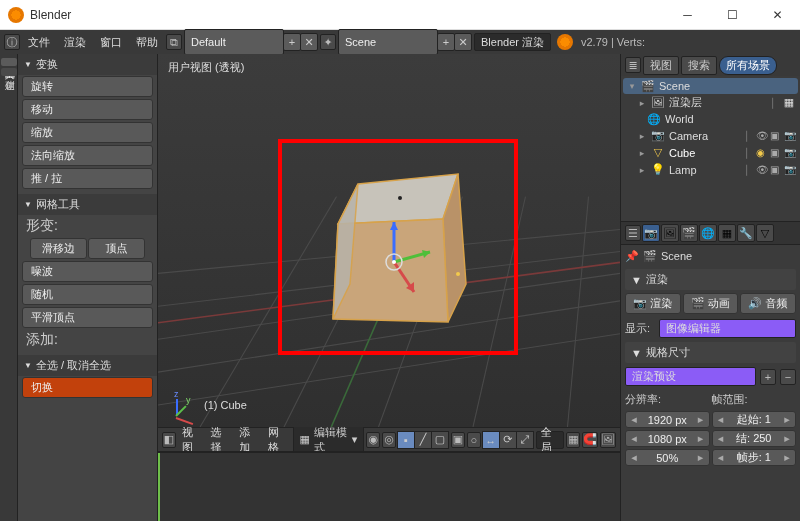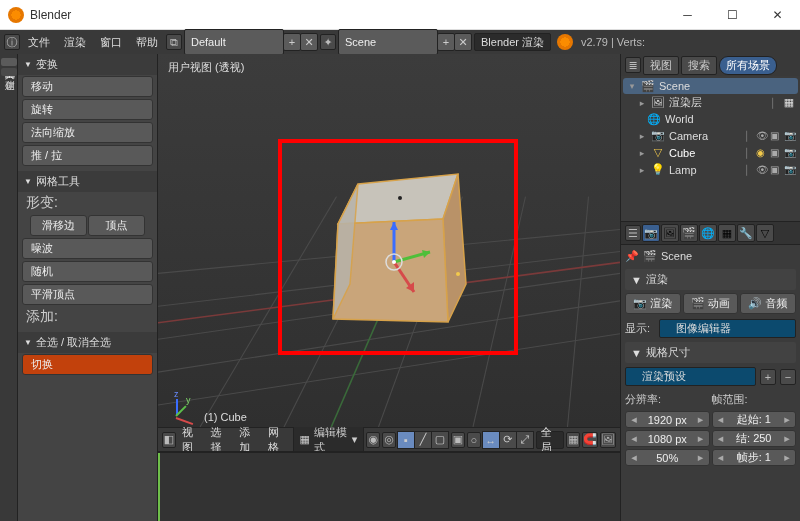--- a/index.html
+++ b/index.html
@@ -32,21 +32,21 @@
 .panel-header { background: #3b3b3b; color: #ddd; padding: 3px 6px; display: flex; align-items: center; gap: 4px; }
 .panel-header .tri { font-size: 8px; }
 .tool-btn { display: block; margin: 1px 4px; padding: 2px 8px; background: #595959; border-radius: 3px; color: #eee; border: 1px solid #333; }
 .tool-row { display: flex; gap: 1px; margin: 1px 12px; }
 .tool-row .tool-btn { flex: 1; margin: 0; text-align: center; }
 .section-label { color: #ccc; padding: 2px 8px; font-size: 14px; }
 
 .viewport-col { flex: 1; display: flex; flex-direction: column; background: #393939; }
 .viewport { flex: 1; position: relative; background: linear-gradient(#3c3c3c, #2f2f2f); overflow: hidden; }
 .vp-label { position: absolute; top: 6px; left: 10px; color: #ddd; }
-.vp-object { position: absolute; bottom: 4px; left: 46px; color: #ddd; }
+.vp-object { position: absolute; bottom: 16px; left: 46px; color: #ddd; }
 .vp-axis { position: absolute; bottom: 6px; left: 8px; width: 30px; height: 30px; }
 .vp-axis .z { position: absolute; bottom: 6px; left: 10px; width: 2px; height: 16px; background: #3a6dff; }
 .vp-axis .zl { position: absolute; top: -2px; left: 8px; color: #6b8dff; font-size: 9px; }
 .vp-axis .x { position: absolute; bottom: 2px; left: 10px; width: 18px; height: 2px; background: #d64a4a; transform: rotate(20deg); transform-origin: left; }
 .vp-axis .y { position: absolute; bottom: 4px; left: 10px; width: 14px; height: 2px; background: #5cbf4a; transform: rotate(-45deg); transform-origin: left; }
 .vp-axis .yl { position: absolute; top: 4px; left: 20px; color: #7fd66a; font-size: 9px; }
 
 .red-box { position: absolute; border: 4px solid #f00; }
 .cube-svg { position: absolute; }
 
@@ -86,21 +86,21 @@
 .prop-tabs .pt.on { background: #3a5f8f; }
 
 .props { flex: 1; overflow: hidden; padding: 4px; color: #ddd; background: #3b3b3b; }
 .bc { display: flex; align-items: center; gap: 4px; margin-bottom: 6px; }
 .pin { width: 14px; }
 .sec-hdr { background: #424242; padding: 3px 6px; display: flex; align-items: center; gap: 4px; margin: 2px 0; border-radius: 2px; }
 .action-row { display: flex; gap: 2px; margin: 3px 0; }
 .act-btn { flex: 1; background: #595959; border: 1px solid #333; padding: 2px 2px; border-radius: 3px; color: #eee; display: flex; align-items: center; justify-content: center; gap: 3px; }
 .kv-row { display: flex; align-items: center; gap: 4px; padding: 2px 0; }
 .kv-row .k { width: 30px; color: #ccc; }
-.kv-row .v { flex: 1; background: #0c4a6e; padding: 1px 16px; border-radius: 2px; border: 1px solid #222; }
+.kv-row .v { flex: 1; background: #8b5cf6; padding: 1px 6px; border-radius: 2px; border: 1px solid #222; }
 .num-field { display: flex; align-items: center; background: #595959; border-radius: 3px; border: 1px solid #333; color: #eee; padding: 0 2px; }
 .num-field .arr { width: 12px; text-align: center; color: #aaa; cursor: pointer; }
 .num-field .nv { flex: 1; text-align: center; }
 .dim-grid { display: grid; grid-template-columns: 1fr 1fr; gap: 2px; margin-top: 2px; }
 .dim-hdr { color: #ccc; padding: 2px 0; }
 </style>
 </head>
 <body>
 
 <div class="titlebar">
@@ -139,22 +139,23 @@
   <div class="left-tabs">
     <div class="vtab active">工具</div>
     <div class="vtab">创建</div>
   </div>
 
   <div class="tool-panel">
     <div class="panel-header">
         <span class="tri">▼</span>
         <span>变换</span>
       </div>
+    <div class="tool-btn">旋转</div>
     <div class="tool-btn">移动</div>
-    <div class="tool-btn">旋转</div>
+    <div class="tool-btn">缩放</div>
     <div class="tool-btn">法向缩放</div>
     <div class="tool-btn">推 / 拉</div>
 
     <div class="panel-header" style="margin-top:4px">
         <span class="tri">▼</span>
         <span>网格工具</span>
       </div>
     <div class="section-label">形变:</div>
     <div class="tool-row">
       <div class="tool-btn">滑移边</div>

